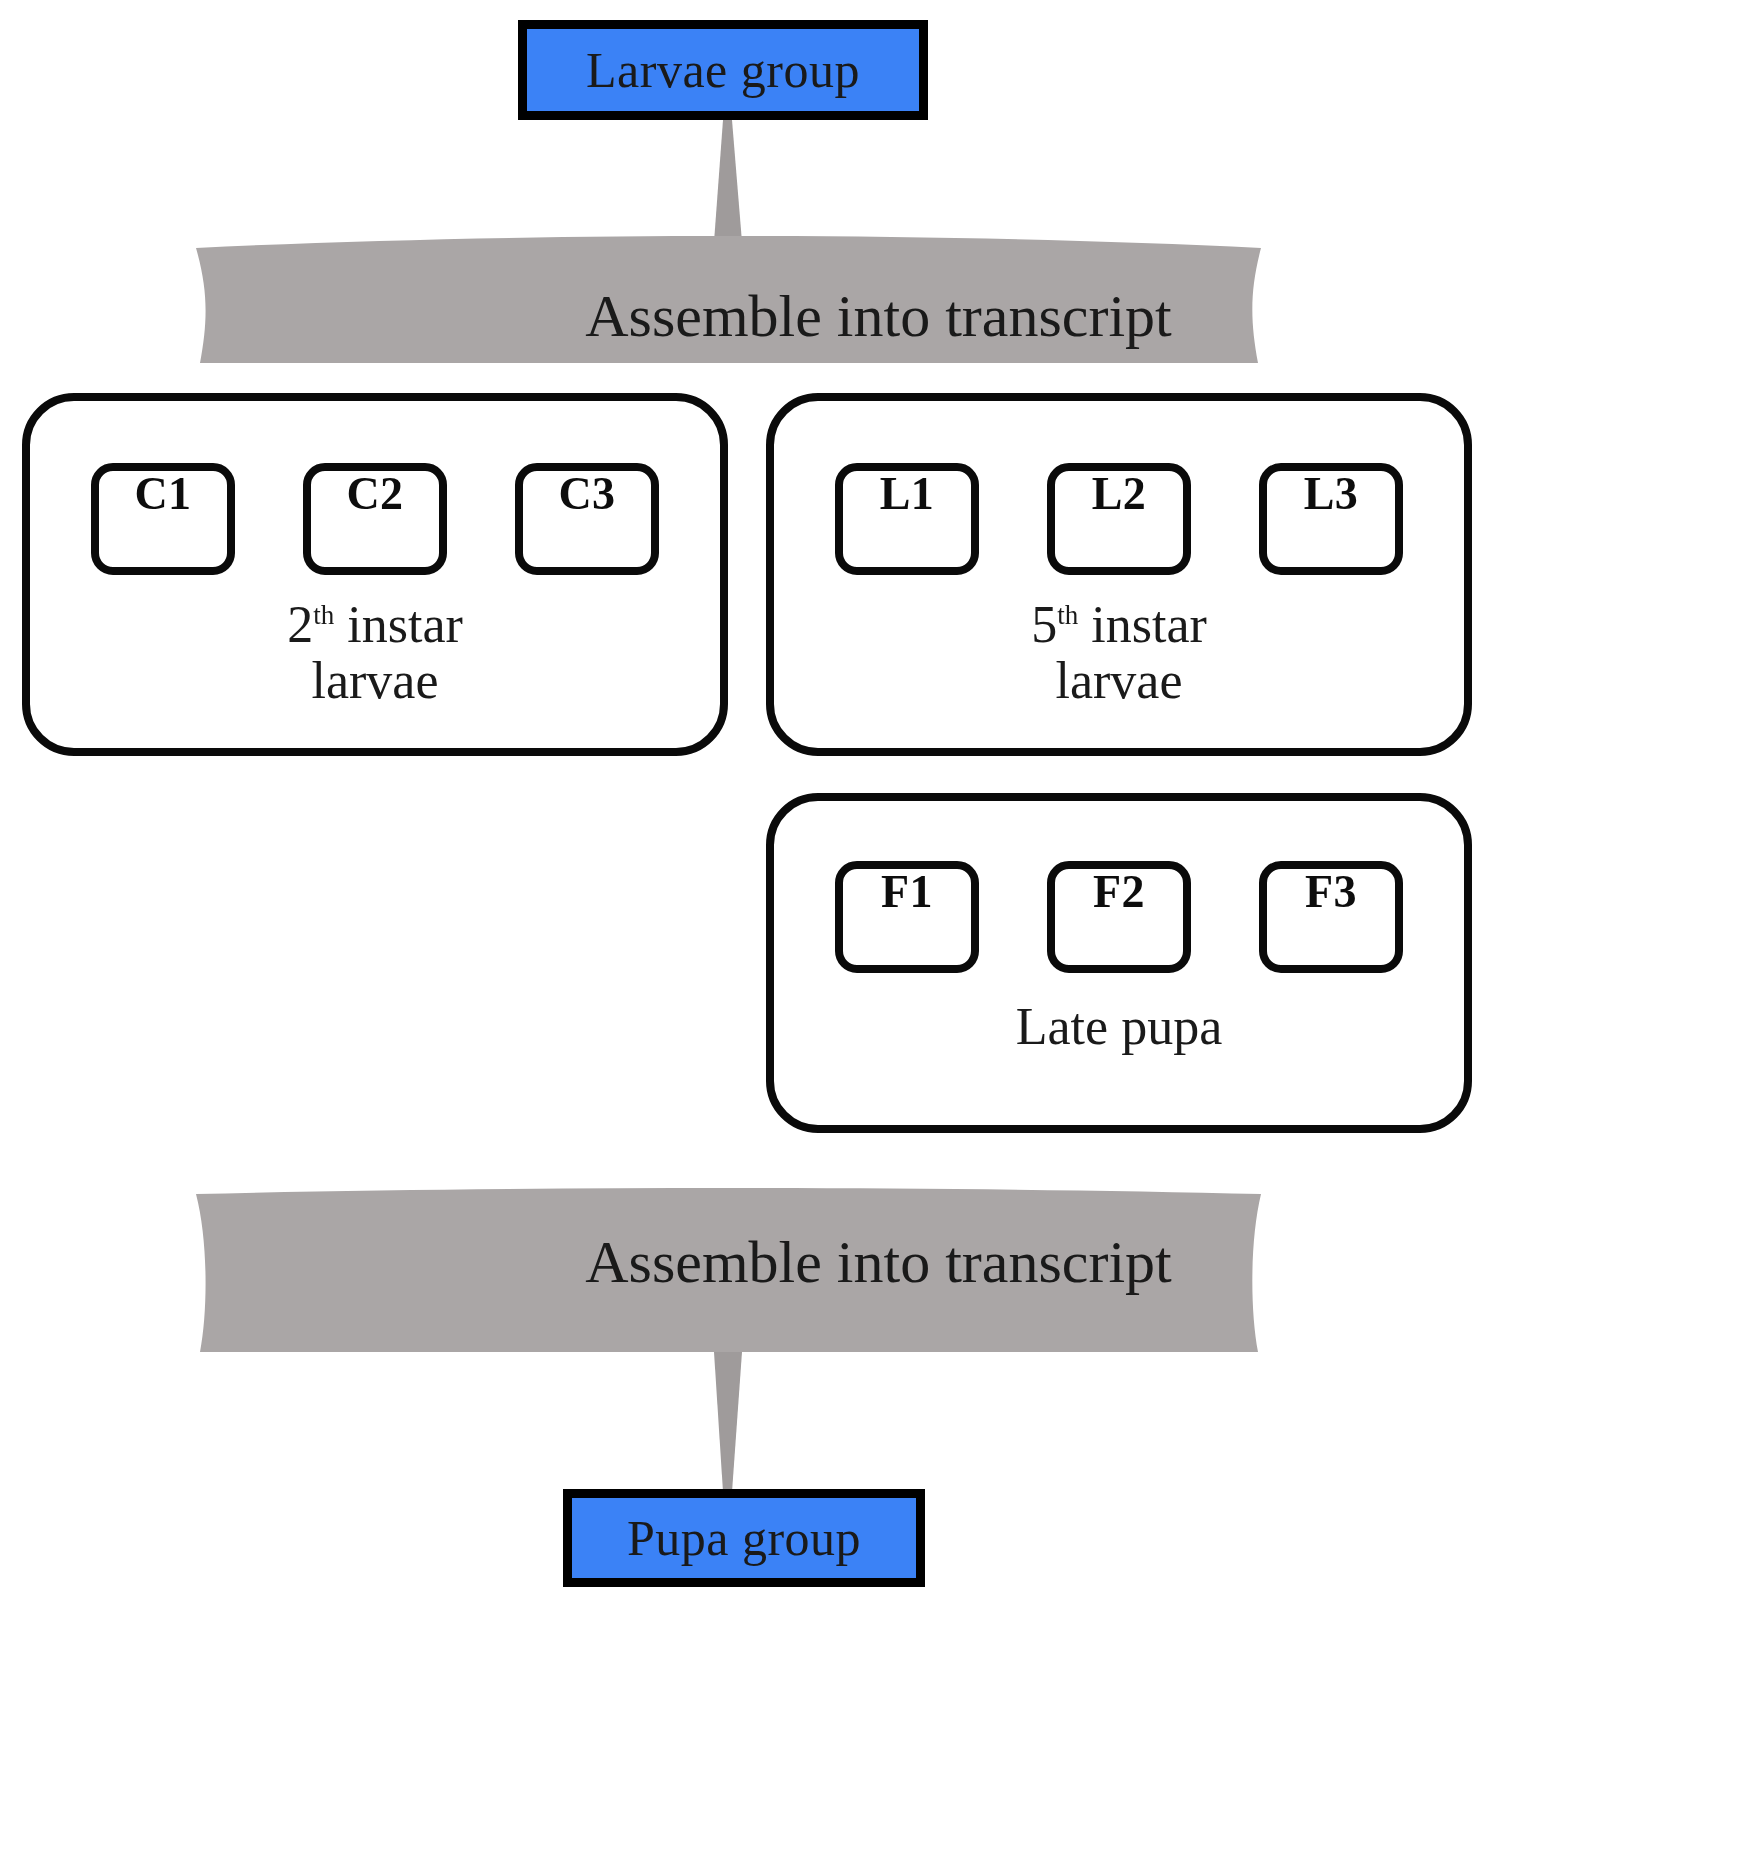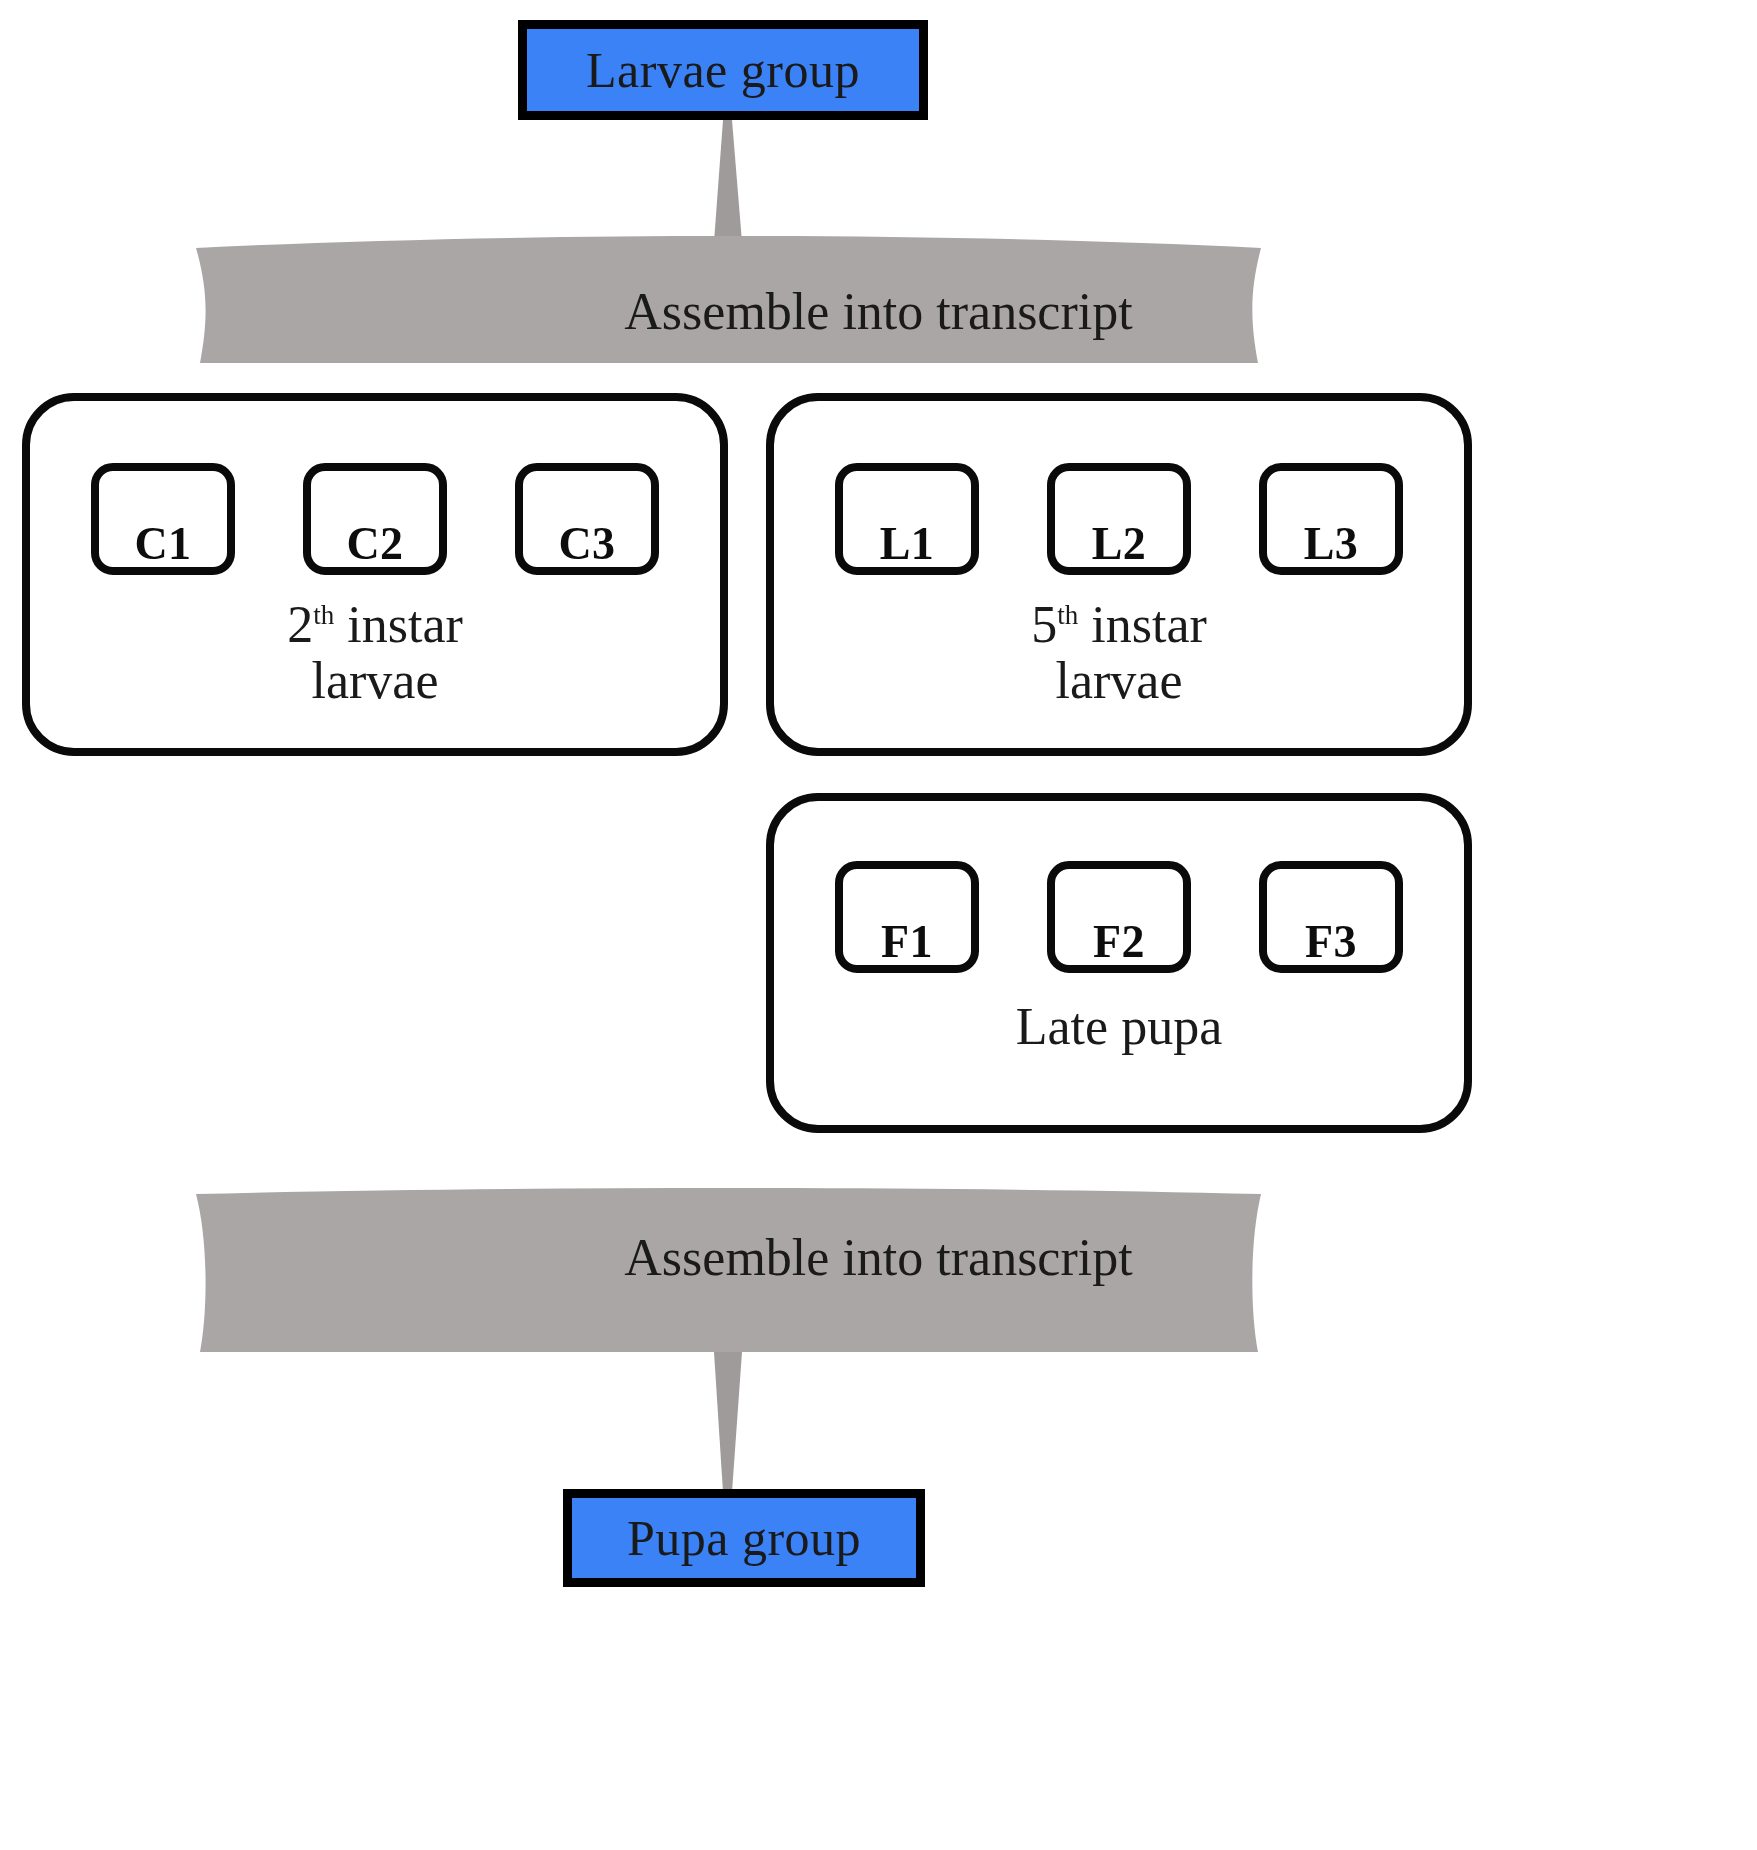--- a/index.html
+++ b/index.html
@@ -43,21 +43,21 @@
   
   .ribbon {
     position: absolute;
     z-index: 2;
   }
   .ribbon-label {
     position: absolute;
     z-index: 3;
     width: 100%;
     text-align: center;
-    font-size: 52px;
+    font-size: 60px;
     line-height: 1;
     color: #1a1a1a;
     white-space: nowrap;
   }
   #ribbon-top    { left: 0px; top: 120px; width: 1757px; height: 250px; }
   #ribbon-top-label { left: 0px; top: 286px; }
   #ribbon-bottom { left: 0px; top: 1180px; width: 1757px; height: 320px; }
   #ribbon-bottom-label { left: 0px; top: 1232px; }
 
   
@@ -88,21 +88,21 @@
   #group-late-pupa  .sample-row { top: 60px; }
 
   .sample-chip {
     width: 144px;
     height: 112px;
     background: #ffffff;
     border: 8px solid #0a0a0a;
     border-radius: 22px;
     box-sizing: border-box;
     display: flex;
-    align-items: flex-end;
+    align-items: flex-start;
     justify-content: center;
   }
   .sample-chip .chip-label {
     font-size: 46px;
     font-weight: bold;
     line-height: 1;
     color: #0d0d0d;
     letter-spacing: 0.5px;
   }
 

